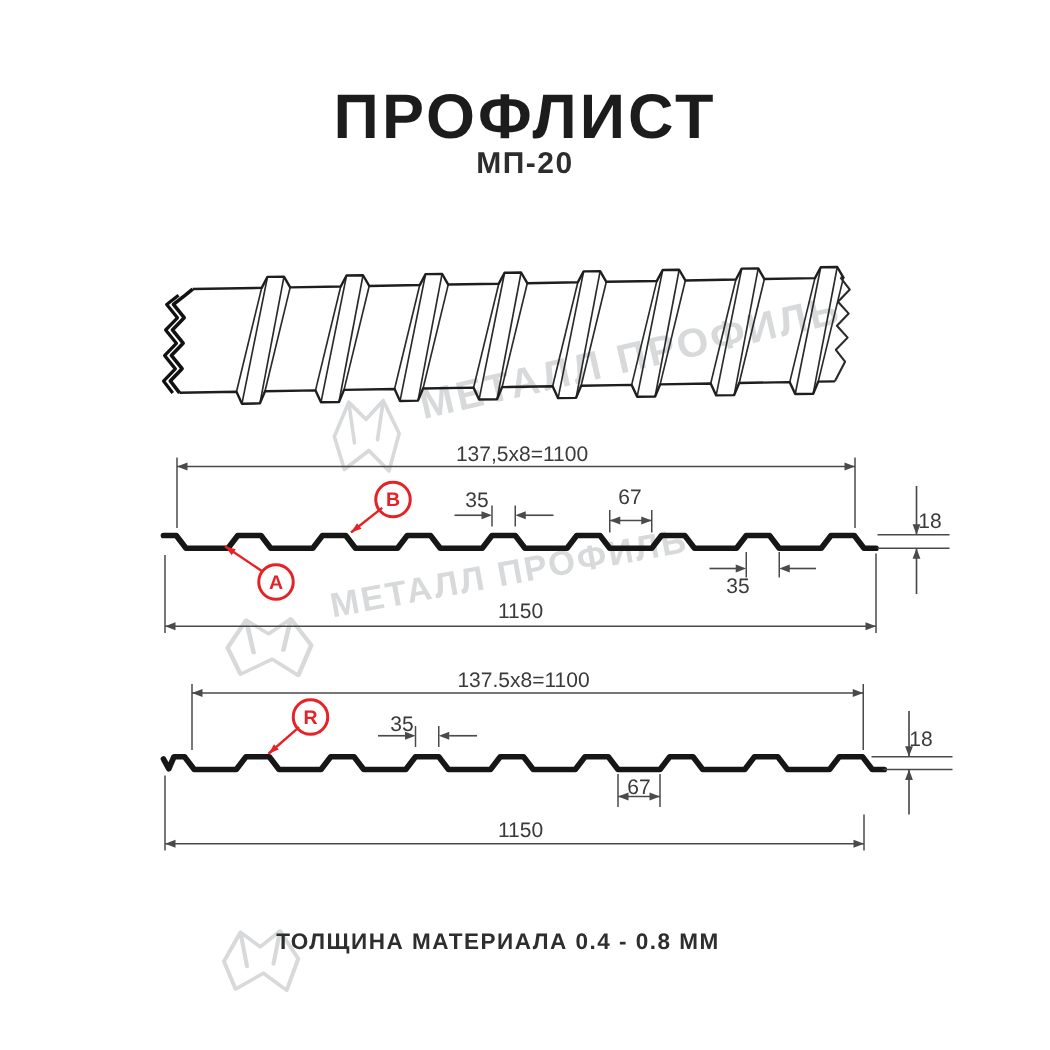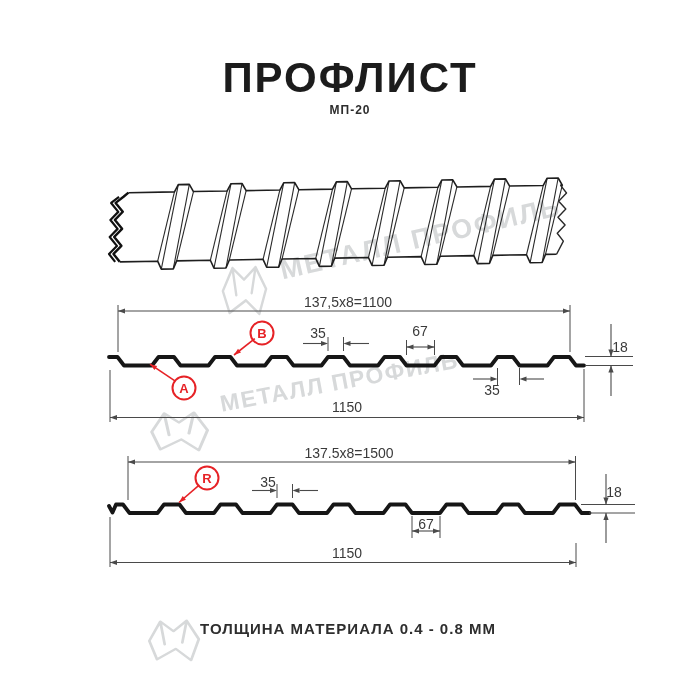--- a/index.html
+++ b/index.html
@@ -4,21 +4,21 @@
 <style>
   html,body{margin:0;padding:0;background:#ffffff;}
   body{width:700px;height:700px;position:relative;overflow:hidden;
        font-family:"Liberation Sans","DejaVu Sans",sans-serif;}
   #stage{position:absolute;left:0;top:0;width:700px;height:700px;}
   .t{position:absolute;transform:translate(-50%,-50%);white-space:nowrap;
      color:var(--dim);font-size:14px;z-index:3;}
   .ttl{position:absolute;transform:translate(-50%,-50%);white-space:nowrap;z-index:3;
        color:var(--ink);font-weight:bold;font-size:42px;letter-spacing:2px;}
   .sub{position:absolute;transform:translate(-50%,-50%);white-space:nowrap;z-index:3;
-       color:#2d2d2d;font-weight:bold;font-size:12px;letter-spacing:1px;}
+       color:#2d2d2d;font-weight:bold;font-size:20px;letter-spacing:1px;}
   .foot{position:absolute;transform:translate(-50%,-50%);white-space:nowrap;z-index:3;
        color:#2e2e2e;font-weight:bold;font-size:15px;letter-spacing:1px;}
   .circle{position:absolute;width:21px;height:21px;border:2px solid var(--red);
        border-radius:50%;color:var(--red);font-weight:bold;font-size:13px;
        display:flex;align-items:center;justify-content:center;
        transform:translate(-50%,-50%);z-index:3;}
   .wm{position:absolute;color:var(--wm);font-weight:bold;white-space:nowrap;
       transform-origin:0 0;z-index:1;}
   #wm1{left:277px;top:256px;font-size:27px;letter-spacing:2px;transform:rotate(-13deg);}
   #wm2{left:218px;top:391px;font-size:23px;letter-spacing:1.5px;transform:rotate(-10.5deg);}
@@ -150,21 +150,21 @@
 
   <div class="t" style="left:348px;top:302px">137,5x8=1100</div>
   <div class="t" style="left:318px;top:333px">35</div>
   <div class="t" style="left:420px;top:331px">67</div>
   <div class="t" style="left:620px;top:347px">18</div>
   <div class="t" style="left:492px;top:390px">35</div>
   <div class="t" style="left:347px;top:407px">1150</div>
   <div class="circle" style="left:184px;top:388px">A</div>
   <div class="circle" style="left:262px;top:333px">B</div>
 
-  <div class="t" style="left:349px;top:453px">137.5x8=1500</div>
+  <div class="t" style="left:349px;top:453px">137.5x8=1100</div>
   <div class="t" style="left:268px;top:482px">35</div>
   <div class="t" style="left:426px;top:524px">67</div>
   <div class="t" style="left:614px;top:492px">18</div>
   <div class="t" style="left:347px;top:553px">1150</div>
   <div class="circle" style="left:207px;top:478px">R</div>
 
-  <div class="foot" style="left:348px;top:628px">ТОЛЩИНА МАТЕРИАЛА 0.4 - 0.8 ММ</div>
+  <div class="foot" style="left:332px;top:628px">ТОЛЩИНА МАТЕРИАЛА 0.4 - 0.8 ММ</div>
 </div>
 
 </body></html>

